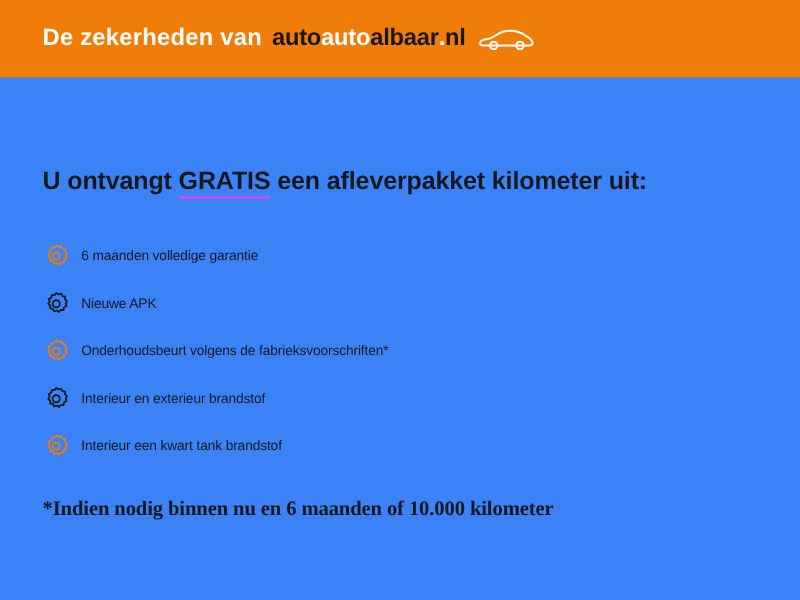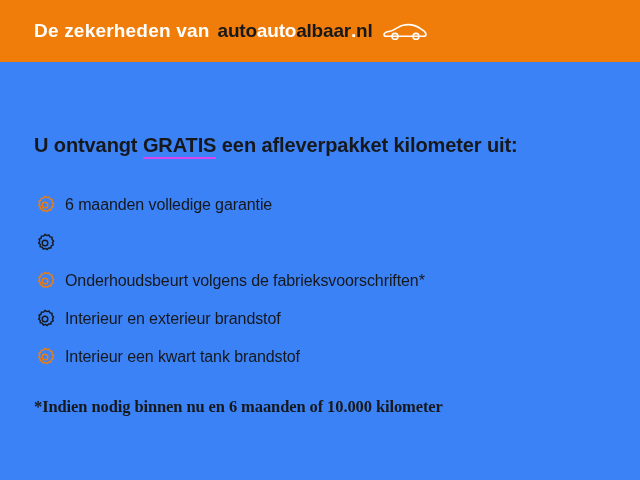--- a/index.html
+++ b/index.html
@@ -94,21 +94,21 @@
   .list-icon {
     width: 22px;
     height: 22px;
     flex: 0 0 22px;
     margin-right: 9px;
     display: inline-flex;
     align-items: center;
     justify-content: center;
   }
   .list-label {
-    font-size: 16px;
+    font-size: 11px;
     color: #16181c;
     letter-spacing: -0.1px;
     white-space: nowrap;
   }
   .footnote {
     margin-top: 22px;
     font-size: 16.5px;
     font-weight: bold;
     color: #16181c;
     letter-spacing: -0.1px;
@@ -156,20 +156,21 @@
         <span class="list-label">6 maanden volledige garantie</span>
       </div>
 
       <div class="list-item">
         <span class="list-icon">
           <svg width="20" height="20" viewBox="0 0 24 24" aria-hidden="true">
             <path d="M12 1.6l2.2 1.5 2.5-.8 1.2 2.4 2.6.4-.1 2.7 2 1.7-1.4 2.2.9 2.5-2.4 1.2-.5 2.6-2.6-.1-1.8 2-2.1-1.4-2.5.9-1.2-2.4-2.6-.5.1-2.6-2-1.8 1.4-2.1-.9-2.5 2.4-1.2.5-2.6 2.6.1z" fill="none" stroke="#16181C" stroke-width="1.7" stroke-linejoin="round"></path>
             <circle cx="12" cy="12" r="3.4" fill="none" stroke="#16181C" stroke-width="1.7"></circle>
           </svg>
         </span>
+        <span class="list-label">Nieuwe APK</span>
       </div>
 
       <div class="list-item">
         <span class="list-icon">
           <svg width="20" height="20" viewBox="0 0 24 24" aria-hidden="true">
             <path d="M12 1.6l2.2 1.5 2.5-.8 1.2 2.4 2.6.4-.1 2.7 2 1.7-1.4 2.2.9 2.5-2.4 1.2-.5 2.6-2.6-.1-1.8 2-2.1-1.4-2.5.9-1.2-2.4-2.6-.5.1-2.6-2-1.8 1.4-2.1-.9-2.5 2.4-1.2.5-2.6 2.6.1z" fill="none" stroke="#F07D0A" stroke-width="1.7" stroke-linejoin="round"></path>
             <circle cx="12" cy="12" r="3.4" fill="none" stroke="#F07D0A" stroke-width="1.7"></circle>
           </svg>
         </span>
         <span class="list-label">Onderhoudsbeurt volgens de fabrieksvoorschriften*</span>

